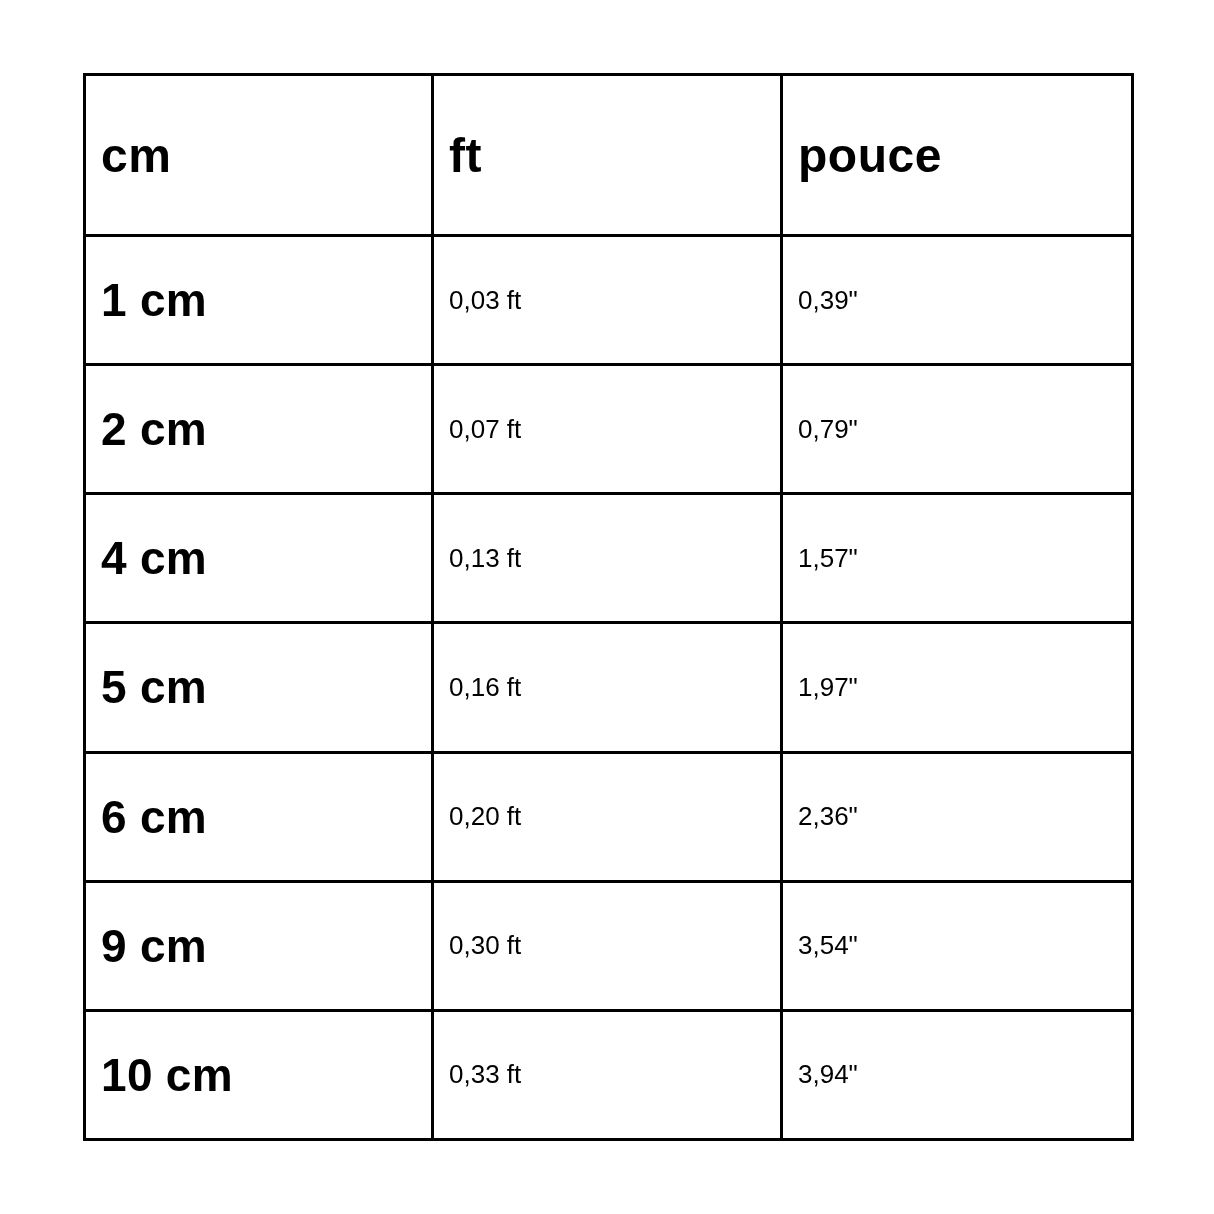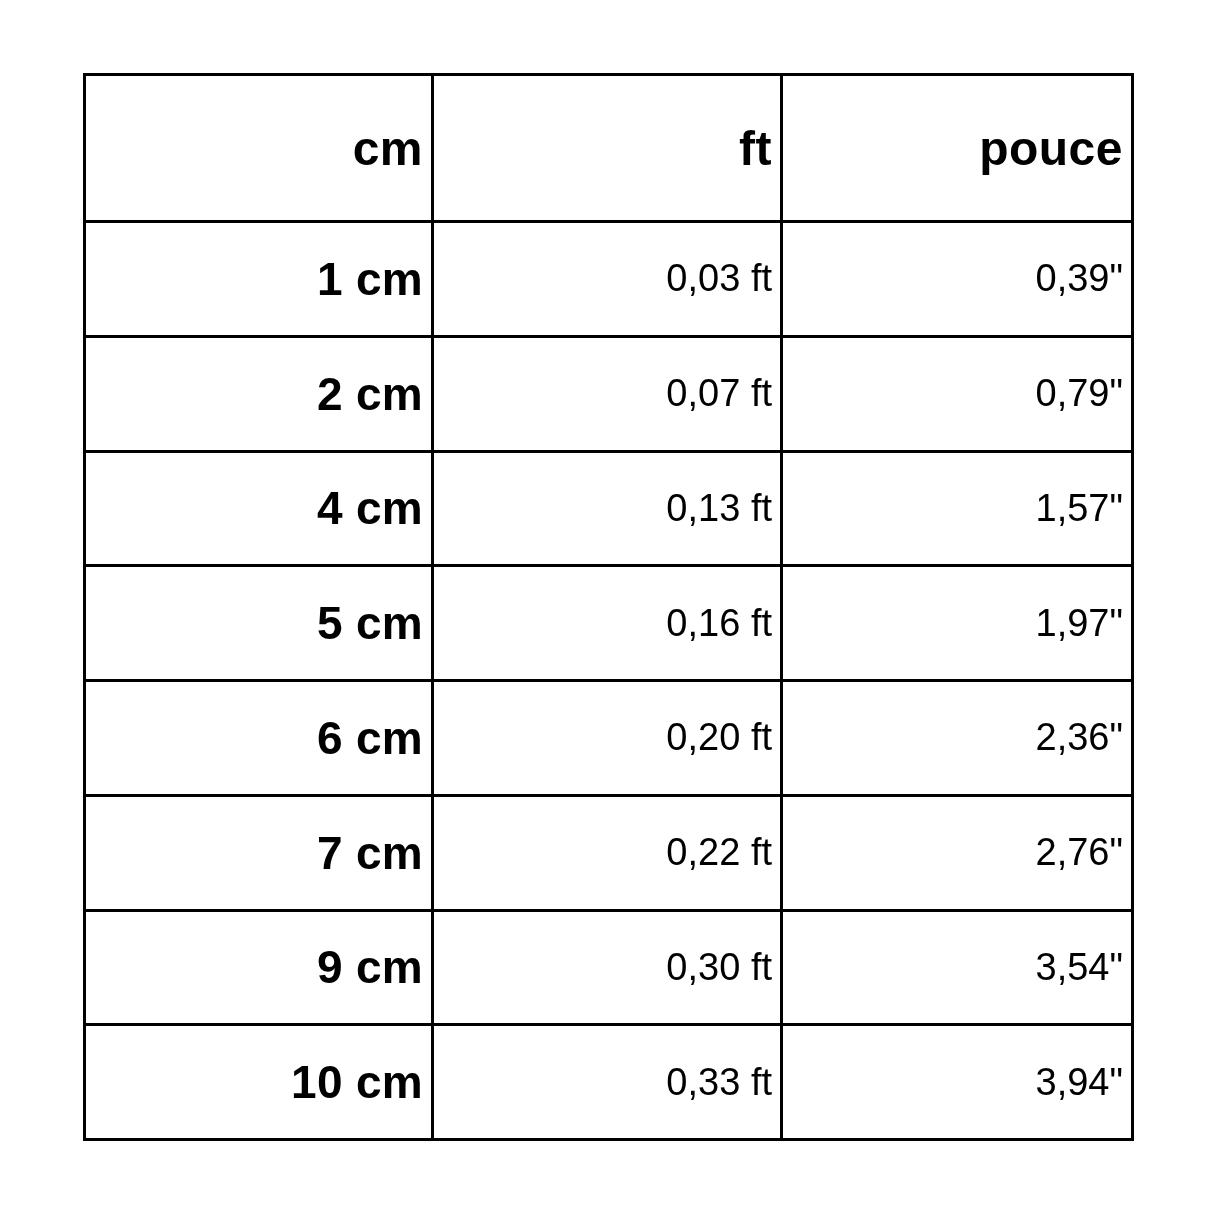--- a/index.html
+++ b/index.html
@@ -32,33 +32,33 @@
     width: 100%;
     height: 100%;
     table-layout: fixed;
   }
   table.conv col.c-cm { width: 348px; }
   table.conv col.c-ft { width: 349px; }
   table.conv col.c-in { width: 351px; }
 
   table.conv th, table.conv td {
     border: 3px solid #000000;
-    text-align: right;
+    text-align: left;
     vertical-align: middle;
-    padding: 8px;
+    padding: 15px;
   }
   table.conv thead th {
     height: 128px;
     font-size: 48px;
     font-weight: bold;
     letter-spacing: 0.5px;
   }
   table.conv tbody tr { height: 94px; }
   table.conv tbody td {
-    font-size: 38px;
+    font-size: 26px;
     font-weight: normal;
   }
   table.conv tbody td.cm-cell {
     font-weight: bold;
     font-size: 46px;
     letter-spacing: 0.3px;
   }
 </style>
 </head>
 <body>
@@ -98,25 +98,20 @@
           <td class="cm-cell">5 cm</td>
           <td>0,16 ft</td>
           <td>1,97"</td>
         </tr>
         <tr>
           <td class="cm-cell">6 cm</td>
           <td>0,20 ft</td>
           <td>2,36"</td>
         </tr>
         <tr>
-          <td class="cm-cell">7 cm</td>
-          <td>0,22 ft</td>
-          <td>2,76"</td>
-        </tr>
-        <tr>
           <td class="cm-cell">9 cm</td>
           <td>0,30 ft</td>
           <td>3,54"</td>
         </tr>
         <tr>
           <td class="cm-cell">10 cm</td>
           <td>0,33 ft</td>
           <td>3,94"</td>
         </tr>
       </tbody>

